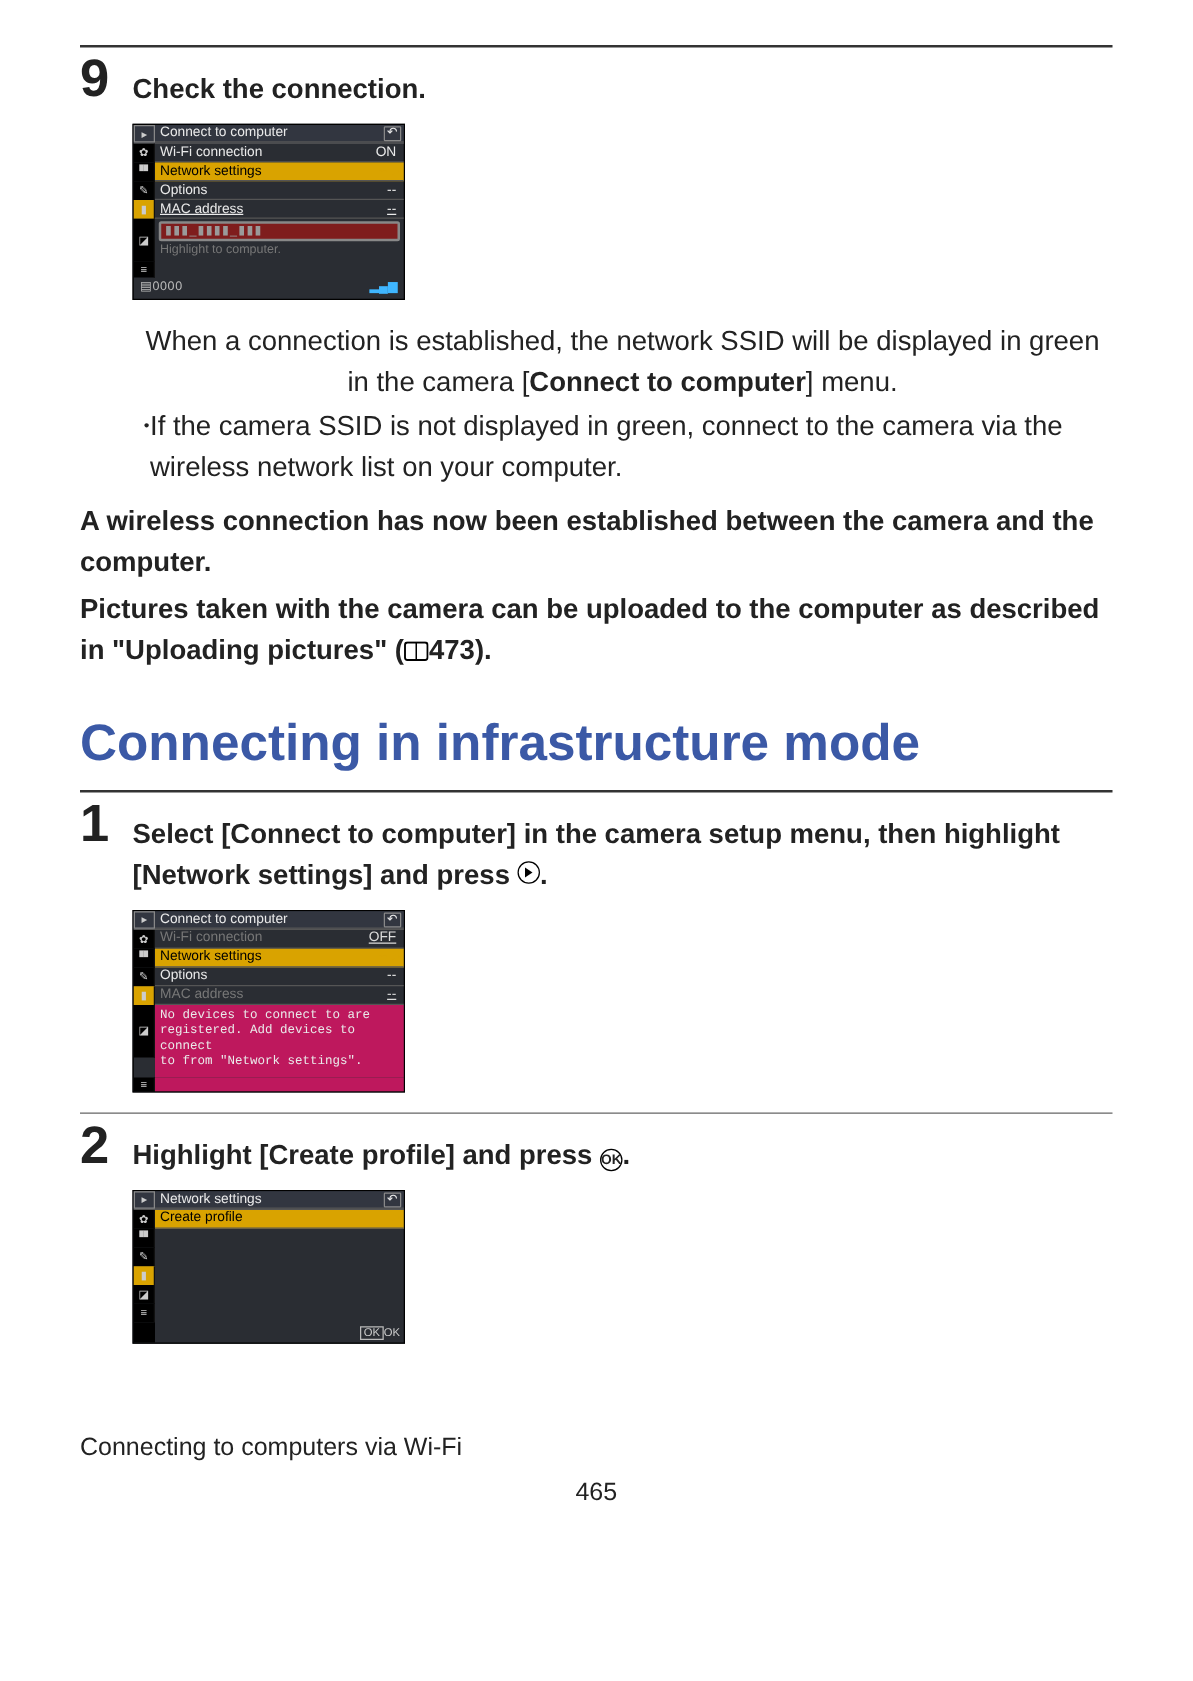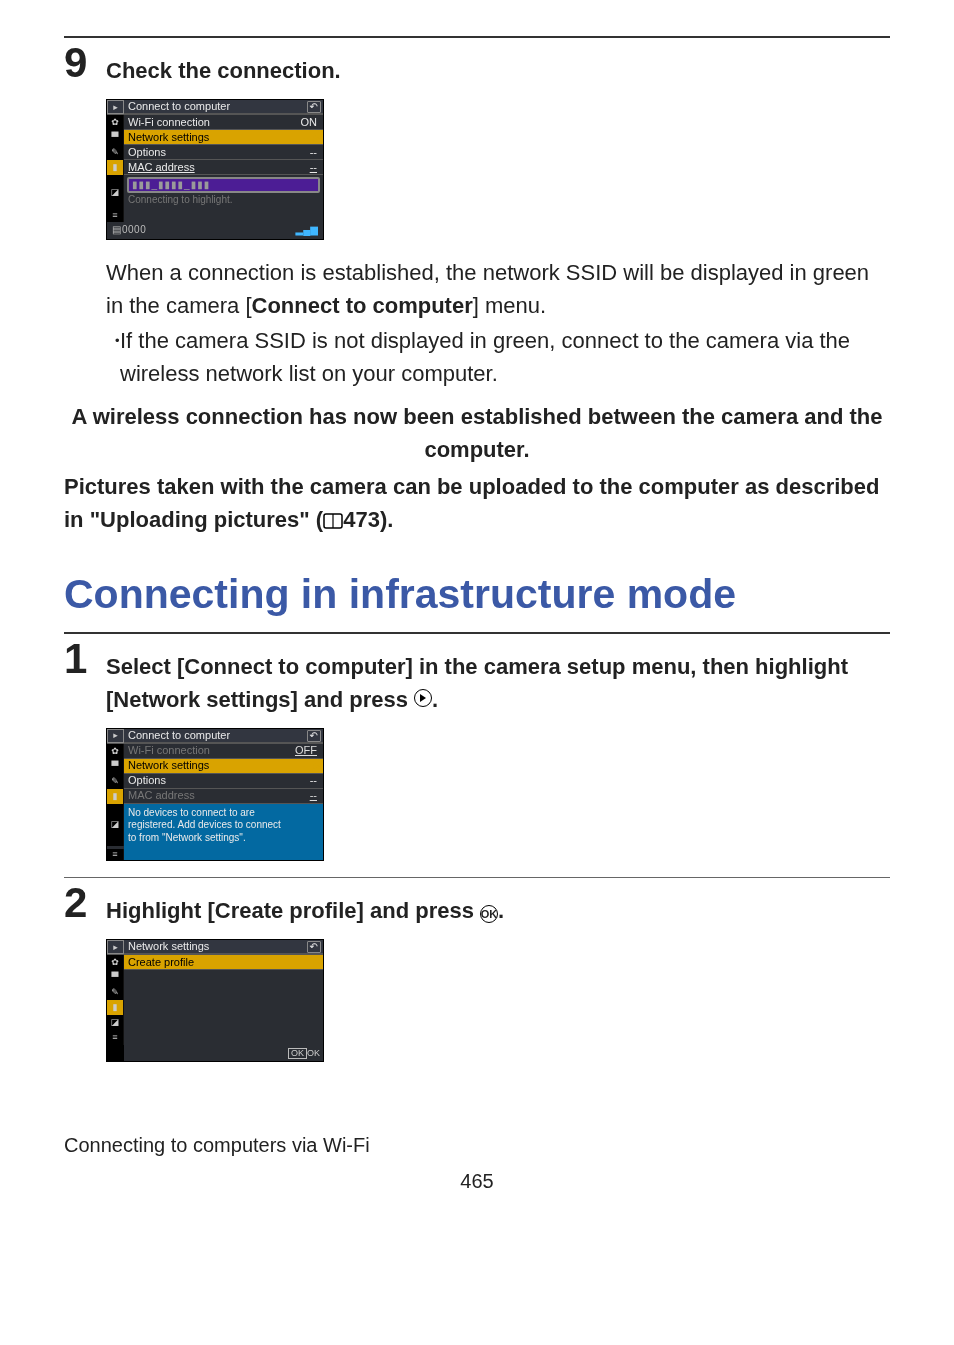--- a/index.html
+++ b/index.html
@@ -25,21 +25,21 @@
     padding-top: 0px;
   }
   .step-title {
     font-weight: 700;
     font-size: 22px;
     padding-top: 12px;
   }
   .step-body { flex: 1; }
   .screenshot-wrap { margin: 12px 0 16px 42px; }
   .screenshot-wrap.nopad { margin-left: 42px; }
-  .para { margin-left: 42px; margin-top: 4px; }
+  .para { margin-left: 42px; margin-top: 4px; text-align: center; }
   .bullet-row { display:flex; margin-left: 42px; margin-top:2px; }
   .bullet-row .dot { width: 14px; flex:0 0 14px; }
   .bullet-row .bt { flex:1; }
   .block-bold { font-weight: 700; }
   h2.section {
     font-size: 41px;
     font-weight: 700;
     color: #3b59a6;
     margin-top: 28px;
     margin-bottom: 4px;
@@ -77,23 +77,23 @@
   .cam-back {
     position:absolute; right:2px; top:1px;
     border:1px solid #888; border-radius:1px;
     font-size:10px; padding:0 2px; background:#323640;
   }
   .cam-hl { background:#d9a300; color:#000; }
   .cam-val { margin-left:auto; padding-right:2px; }
   .cam-val.off { color:#ddd;text-decoration:underline; }
   .cam-val.y { color:#d9a300; }
   .cam-dim { color:#777; }
-  .cam-body-dark { background:#0369a1; }
+  .cam-body-dark { background:#be185d;font-family:Liberation Mono, monospace; }
   .cam-msgwrap { padding:3px 4px 5px 4px; font-size:10px; line-height:1.25; }
-  .cam-msg-border { margin:2px 3px; border:2px solid #888; border-radius:2px; padding:1px 3px; font-size:10px; background:#4c1d95; color:#9a9a9a; letter-spacing:1px;}
+  .cam-msg-border { margin:2px 3px; border:2px solid #888; border-radius:2px; padding:1px 3px; font-size:10px; background:#7f1d1d; color:#9a9a9a; letter-spacing:1px;}
   .cam-bottom { padding:3px 5px 4px 5px; font-size:10px; display:flex;align-items:center; }
   .cam-bottom .sig { margin-left:auto; color:#3fb6ff; }
   .cam-bottom .sd { color:#bbb; letter-spacing:0.5px;}
   .cam-arrow { color:#d9a300; font-weight:bold; padding-left:2px;}
   .cam-ok {
     position:absolute; right:3px; bottom:2px;
     font-size:9px; color:#ccc;padding-left:46px;
   }
   .cam-ok .okbox { border:1px solid #bbb; padding:0 2px; display:inline-block;}
   .icon-glyph { font-size:9px; color:#ccc; }
@@ -177,21 +177,21 @@
         <span>MAC address</span>
         <span class="cam-val">--</span>
       </div>
     </div>
     <div class="cam-row" style="height:auto">
       <div class="cam-icon" style="height:34px">
           <span class="icon-glyph">◪</span>
         </div>
       <div style="flex:1">
         <div class="cam-msg-border">▮▮▮_▮▮▮▮_▮▮▮</div>
-        <div style="padding:0 4px 2px 4px;font-size:10px;color:#777">Connecting to highlight.</div>
+        <div style="padding:0 4px 2px 4px;font-size:10px;color:#777">Highlight to computer.</div>
       </div>
     </div>
     <div class="cam-row" style="height:13px">
       <div class="cam-icon">
           <span class="icon-glyph">≡</span>
         </div>
       <div class="cam-cell" style="border:none"></div>
     </div>
     <div class="cam-bottom">
       <span class="sd"><span>▤</span><span>0000</span></span>
@@ -201,21 +201,21 @@
 </div>
 
 <div class="para">
   <span>When a connection is established, the network SSID will be displayed in green in the camera [</span><span class="block-bold">Connect to computer</span><span>] menu.</span>
 </div>
 <div class="bullet-row">
   <span class="dot">・</span>
   <span class="bt">If the camera SSID is not displayed in green, connect to the camera via the wireless network list on your computer.</span>
 </div>
 
-<p class="block-bold" style="margin-top:10px;text-align:center;">A wireless connection has now been established between the camera and the computer.</p>
+<p class="block-bold" style="margin-top:10px;">A wireless connection has now been established between the camera and the computer.</p>
 <p class="block-bold" style="margin-top:4px;">
   <span>Pictures taken with the camera can be uploaded to the computer as described in "Uploading pictures" (</span><svg class="pageref-icon" width="20" height="16" viewBox="0 0 20 16">
       <rect x="1" y="1" width="18" height="14" rx="2" fill="none" stroke="#000" stroke-width="1.5"></rect>
       <line x1="10" y1="1" x2="10" y2="15" stroke="#000" stroke-width="1.2"></line>
     </svg><span>473).</span>
 </p>
 
 <h2 class="section">Connecting in infrastructure mode</h2>
 <div class="rule"></div>
 

